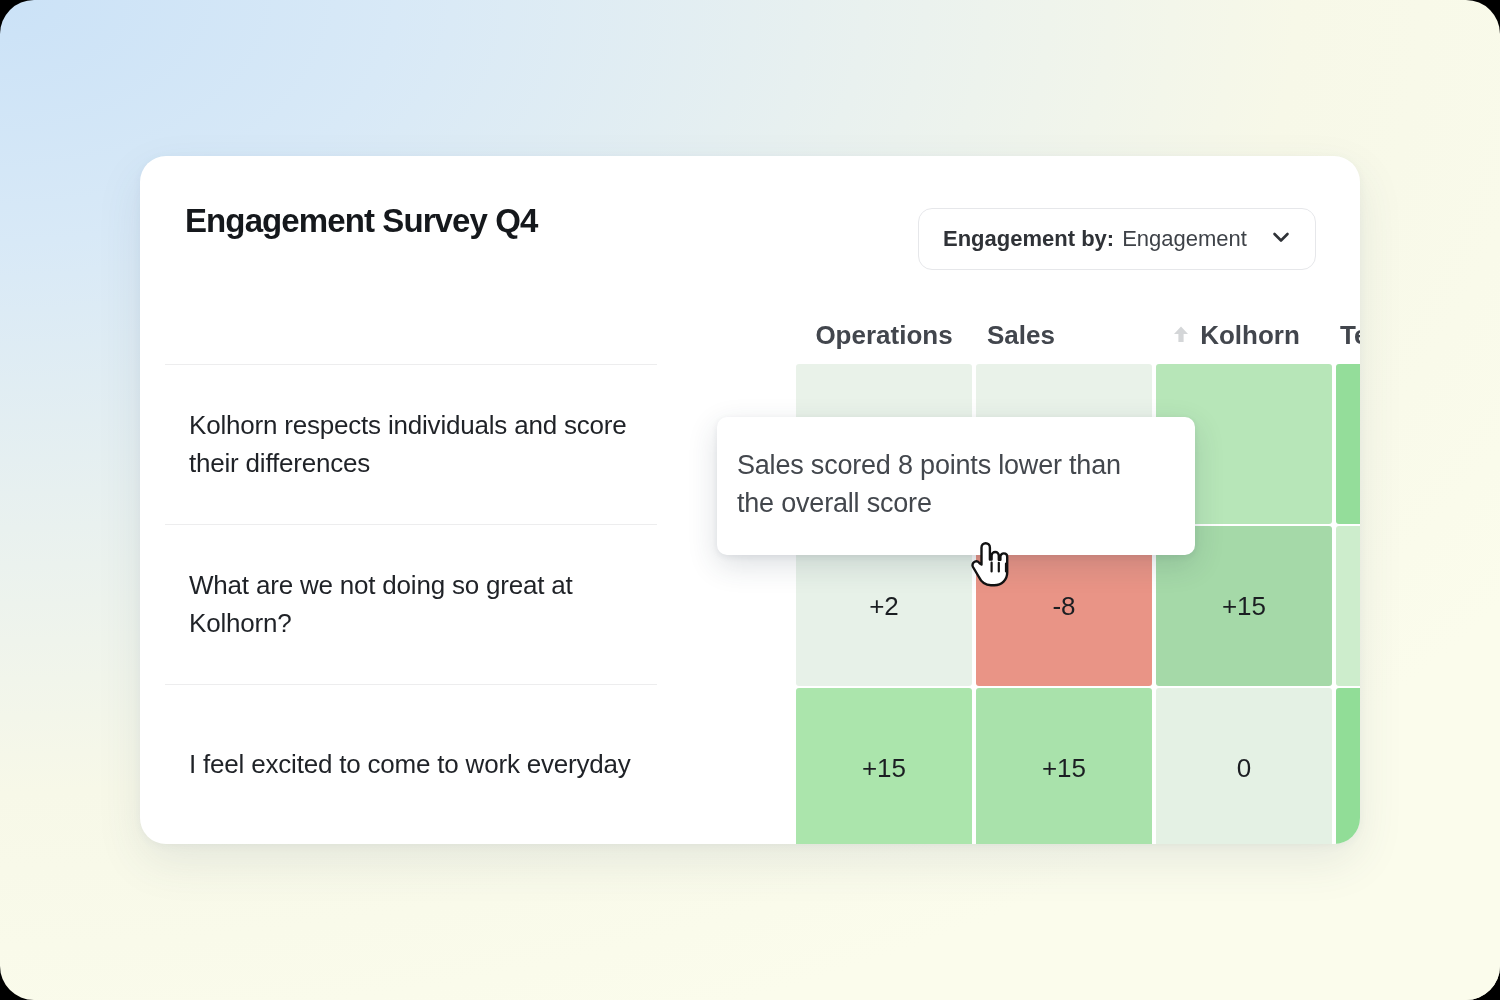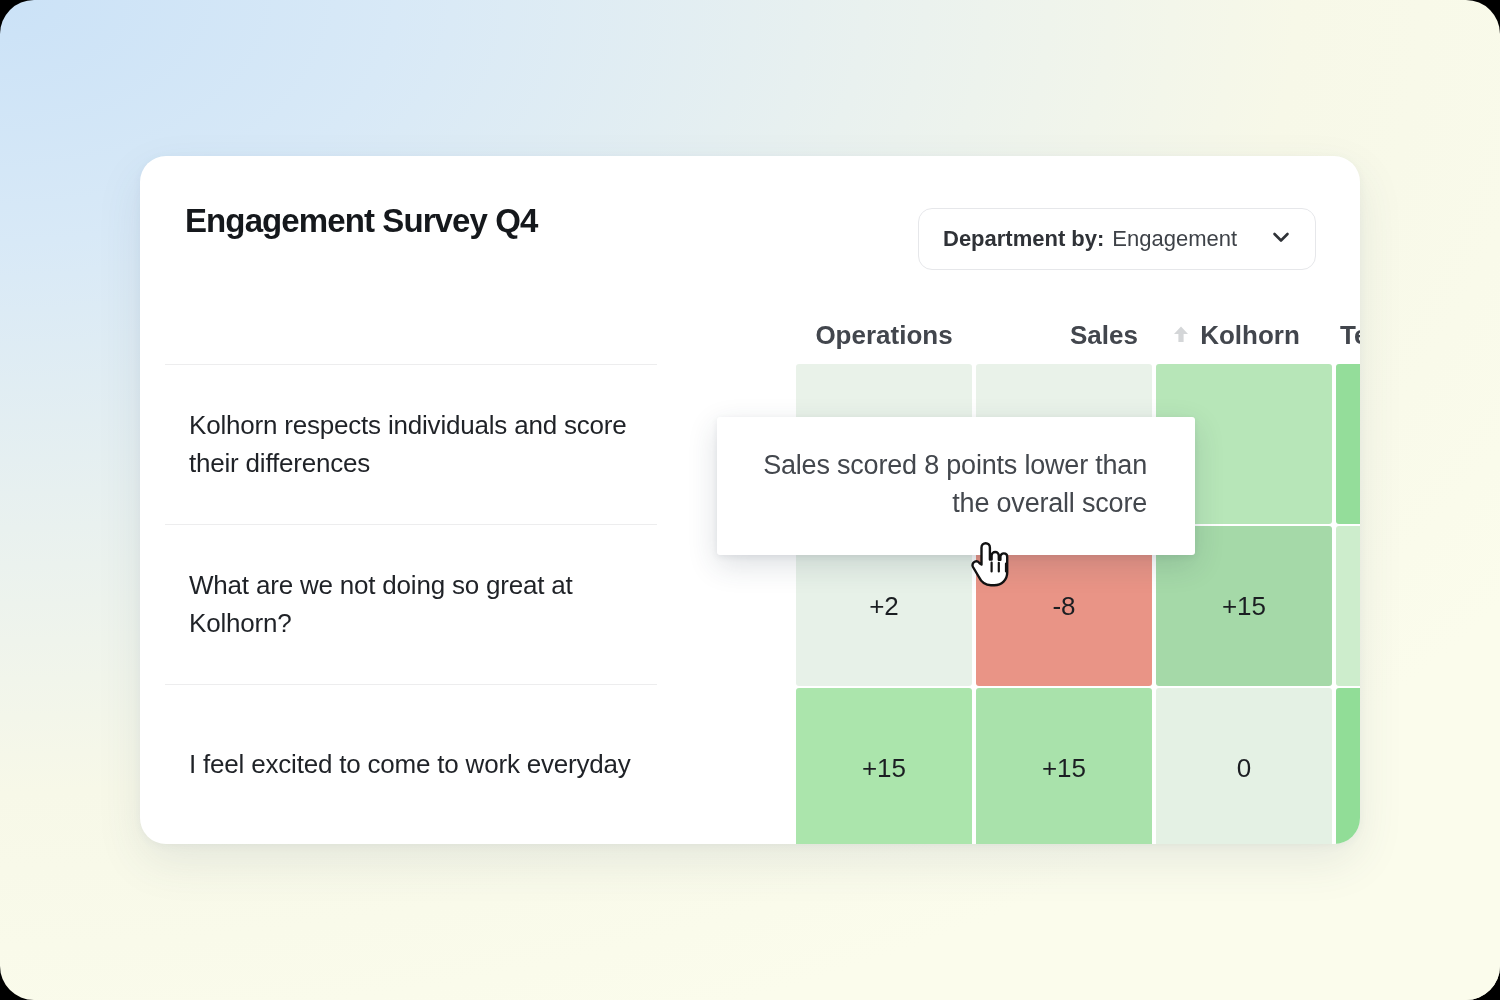--- a/index.html
+++ b/index.html
@@ -168,25 +168,24 @@
   }
 
   
   .tooltip {
     position: absolute;
     left: 717px;
     top: 417px;
     width: 478px;
     box-sizing: border-box;
     background: #ffffff;
-    border-radius: 3px;
+    border-radius: 10px;
     padding: 30px 48px 32px 20px;
     box-shadow: 0 10px 30px rgba(40,55,75,0.16), 0 2px 6px rgba(40,55,75,0.08);
     z-index: 5;
-    text-align: right;
   }
   .tooltip-text {
     font-size: 27px;
     line-height: 1.4;
     color: #43474d;
     letter-spacing: -0.2px;
   }
 
   
   .cursor {
@@ -201,37 +200,37 @@
 <body>
 
 <div id="stage">
 
   <div class="card">
 
     <div class="card-header">
       <div class="page-title">Engagement Survey Q4</div>
 
       <div class="segment-select">
-        <span class="segment-label">Department by:</span>
+        <span class="segment-label">Engagement by:</span>
         <span class="segment-value">Engagement</span>
         <span class="chevron">
           <svg width="24" height="24" viewBox="0 0 24 24" fill="none">
             <path d="M5.5 9 L12 15.5 L18.5 9" stroke="#2f3237" stroke-width="2.6" stroke-linecap="round" stroke-linejoin="round"></path>
           </svg>
         </span>
       </div>
     </div>
 
     <div class="table">
 
       <div class="col-headers">
         <div class="col-head" style="left:656px;width:176px;justify-content:center;">
           <span>Operations</span>
         </div>
-        <div class="col-head" style="left:876px;width:176px;justify-content:center;">
+        <div class="col-head" style="left:847px;width:176px;">
           <span>Sales</span>
         </div>
         <div class="col-head" style="left:1008px;width:176px;justify-content:center;">
           <span class="sort-arrow">
             <svg width="18" height="20" viewBox="0 0 18 20" fill="none">
               <path d="M9 2.5 L16 10 L11.6 10 L11.6 18 L6.4 18 L6.4 10 L2 10 Z" fill="#d4d6d8"></path>
             </svg>
           </span>
           <span>Kolhorn</span>
         </div>

